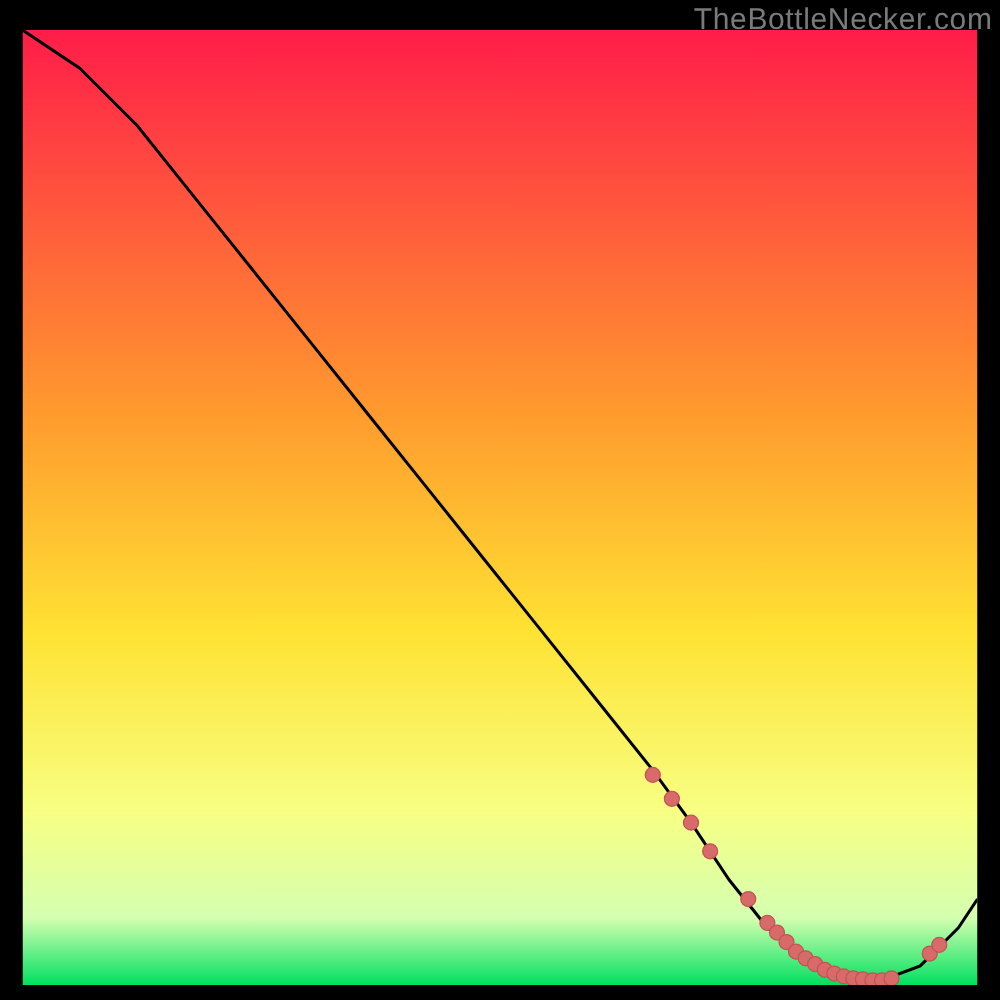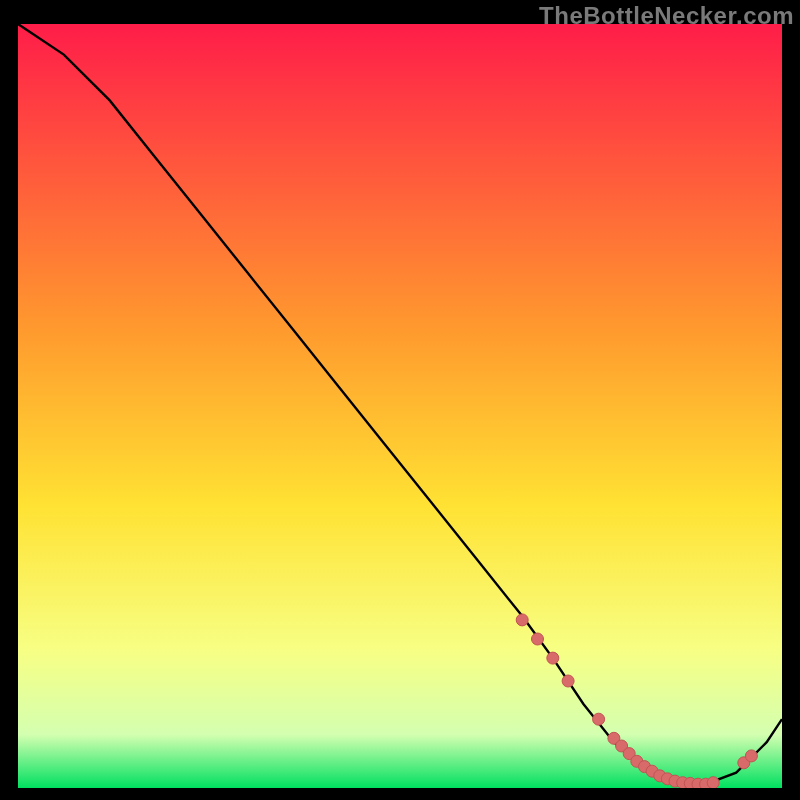--- a/index.html
+++ b/index.html
@@ -16,21 +16,21 @@
     width: 800px;
     height: 800px;
     background: #000;
   }
   .watermark {
     position: absolute;
     top: 2px;
     right: 6px;
     color: #7a7a7a;
     font-size: 24px;
-    font-weight: 700;
+    font-weight: 400;
     letter-spacing: 0.5px;
     user-select: none;
   }
   .plot {
     position: absolute;
     left: 18px;
     top: 24px;
     width: 764px;
     height: 764px;
   }

